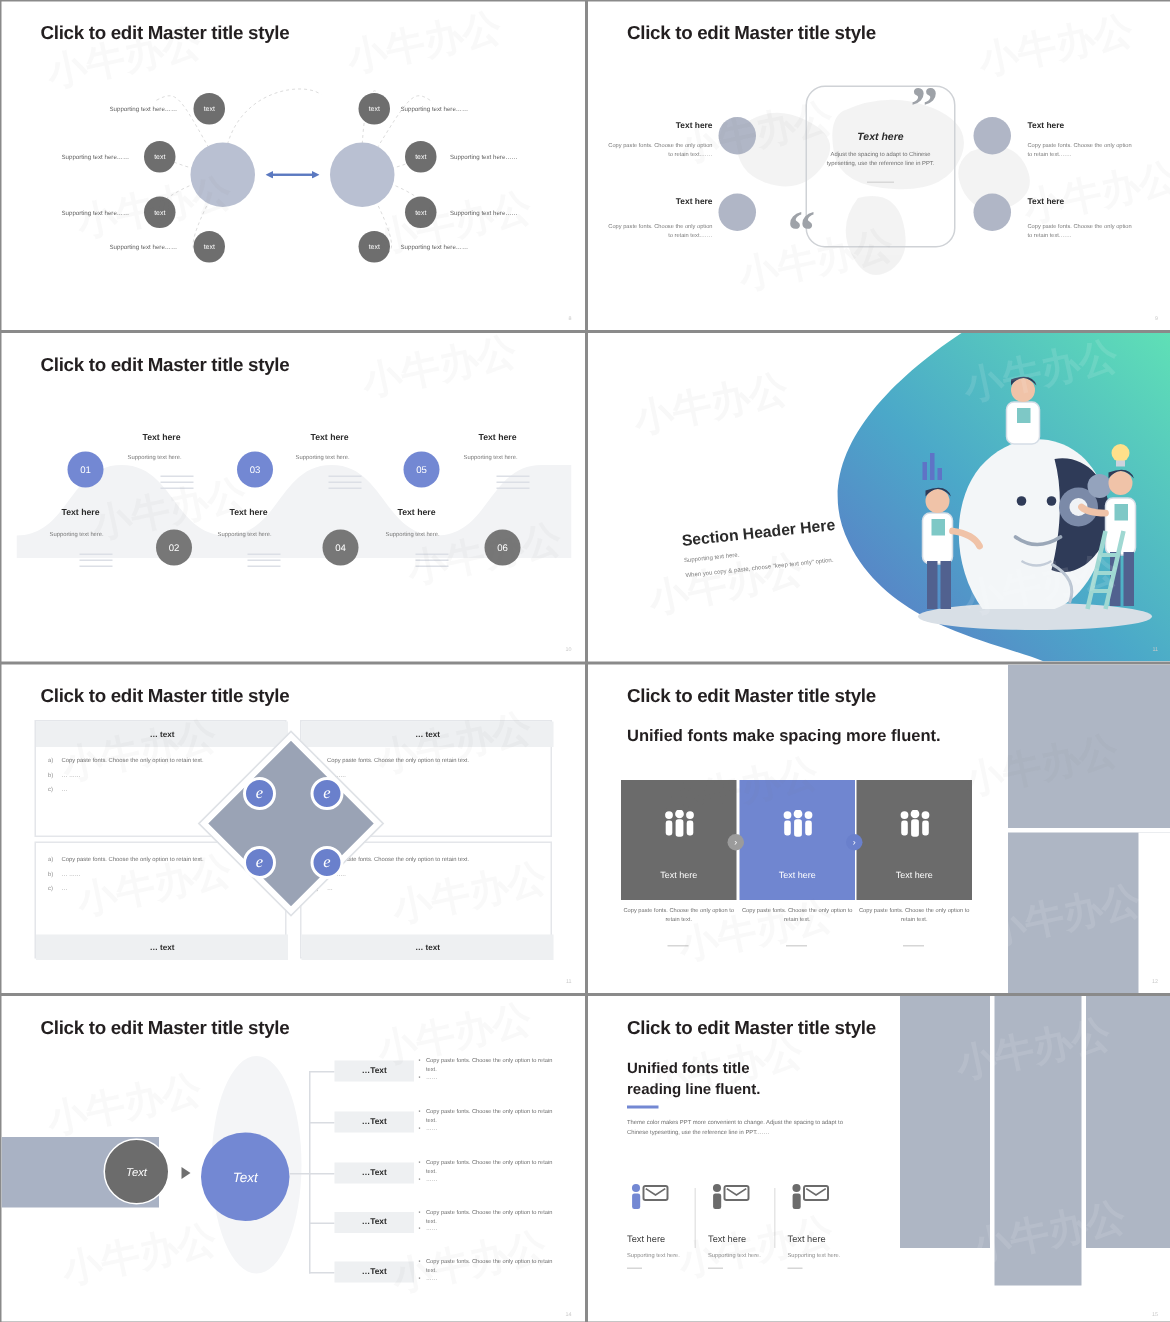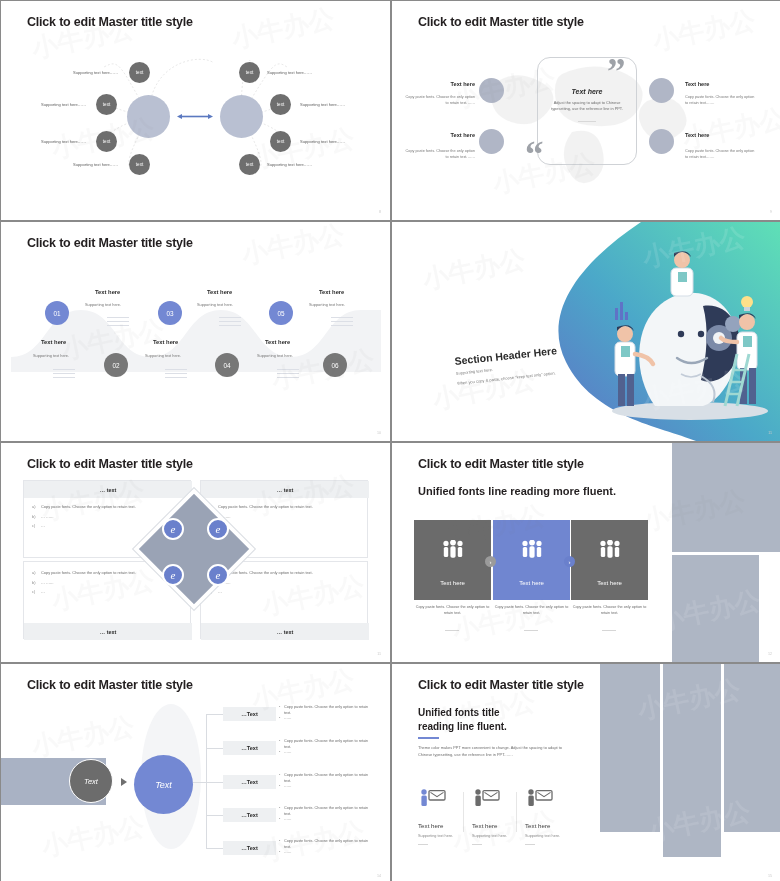--- a/index.html
+++ b/index.html
@@ -543,21 +543,21 @@
       <span style="left:260px;top:135px;">小牛办公</span>
     </div>
   </div>
 
   <div class="slide s6">
     <div class="rb1"></div>
     <div class="rb2"></div>
     <div class="rb3"></div>
 
     <div class="title">Click to edit Master title style</div>
-    <div class="t2">Unified fonts line reading more fluent.</div>
+    <div class="t2">Unified fonts make spacing more fluent.</div>
 
     <div class="card" style="left:22px;background:#6b6b6b;">
       <span class="ic">
         <svg width="22" height="18" viewBox="0 0 22 18">
             <circle cx="4" cy="3.4" r="2.6" fill="#fff"></circle>
             <circle cx="11" cy="2.6" r="2.9" fill="#fff"></circle>
             <circle cx="18" cy="3.4" r="2.6" fill="#fff"></circle>
             <rect x="1.8" y="7" width="4.4" height="10" rx="1.6" fill="#fff"></rect>
             <rect x="8.4" y="6.2" width="5.2" height="11.6" rx="1.8" fill="#fff"></rect>
             <rect x="15.8" y="7" width="4.4" height="10" rx="1.6" fill="#fff"></rect>

